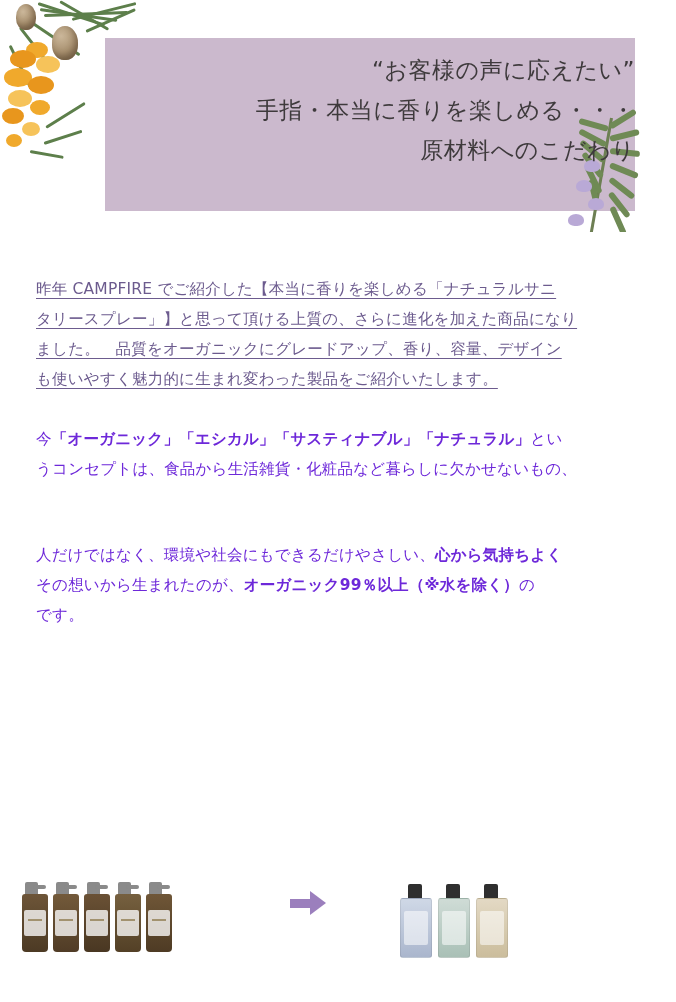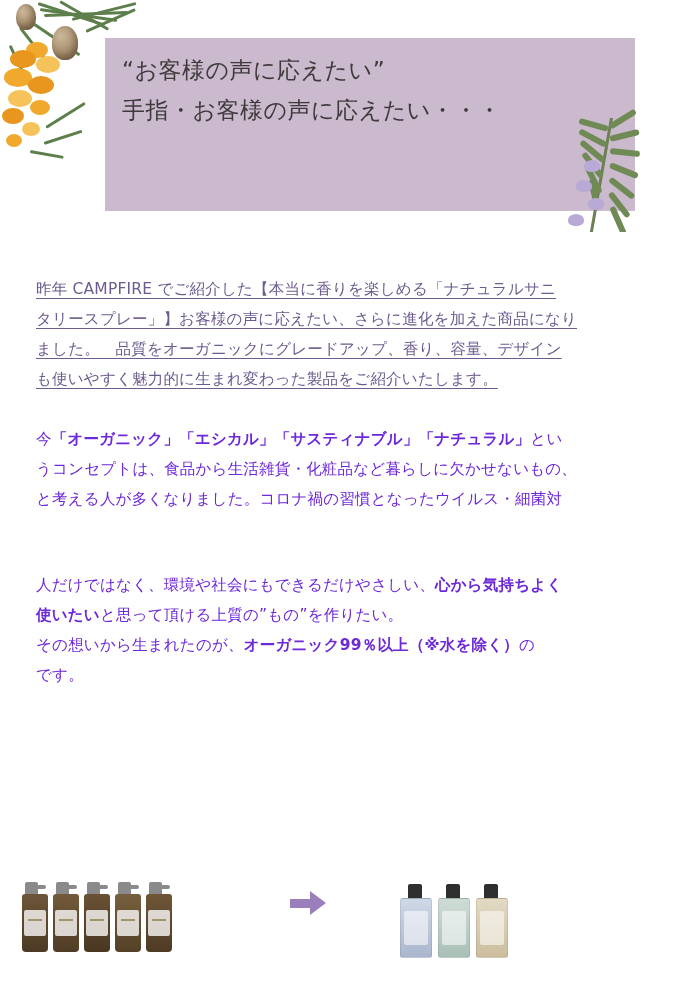--- a/index.html
+++ b/index.html
@@ -29,26 +29,25 @@
     top: 38px;
     width: 530px;
     height: 173px;
     background: #cbb9cd;
   }
   .hero-text {
     position: absolute;
     left: 105px;
     top: 50px;
     width: 530px;
-    text-align: left;
+    text-align: right;
     color: #3e3a3c;
     font-size: 23px;
     line-height: 40px;
     letter-spacing: 0.5px;
-    padding-left: 17px;
   }
   .hero-text div { white-space: nowrap; }
 
   
   .bot { position: absolute; }
 
   
   .pine-needle {
     position: absolute;
     background: #5d7f4b;
@@ -270,56 +269,53 @@
     <div class="rleaf" style="left:60px;top:72px;transform:rotate(244deg);"></div>
     <div class="rleaf" style="left:58px;top:88px;transform:rotate(256deg);"></div>
     <div class="rbud" style="left:44px;top:42px;"></div>
     <div class="rbud" style="left:36px;top:62px;"></div>
     <div class="rbud" style="left:48px;top:80px;"></div>
     <div class="rbud" style="left:28px;top:96px;"></div>
   </div>
 
   <div class="hero-text">
     <div>“お客様の声に応えたい”</div>
-    <div>手指・お客様の声に応えたい・・・</div>
+    <div>手指・本当に香りを楽しめる・・・</div>
+    <div>原材料へのこだわり</div>
   </div>
 </div>
 
 <div class="content">
 
   <div class="gap-1"></div>
 
   <div class="para p-purple">
     <div class="u"><span>昨年 CAMPFIRE でご紹介した【本当に香りを楽しめる「ナチュラルサニ</span></div>
-    <div class="u"><span>タリースプレー」】お客様の声に応えたい、さらに進化を加えた商品になり</span></div>
+    <div class="u"><span>タリースプレー」】と思って頂ける上質の、さらに進化を加えた商品になり</span></div>
     <div class="u"><span>ました。　品質をオーガニックにグレードアップ、香り、容量、デザイン</span></div>
     <div class="u"><span>も使いやすく魅力的に生まれ変わった製品をご紹介いたします。</span></div>
   </div>
 
   <div class="gap-2"></div>
 
   <div class="para">
     <div>
       <span>今</span><span class="b">「オーガニック」</span><span class="b">「エシカル」</span><span class="b">「サスティナブル」</span><span class="b">「ナチュラル」</span><span>とい</span>
     </div>
     <div>うコンセプトは、食品から生活雑貨・化粧品など暮らしに欠かせないもの、</div>
-    <div>と考える人が多くなりました。コロナ禍の習慣となったウイルス・細菌対</div>
   </div>
 
   <div class="gap-3"></div>
 
 
   <div class="gap-3"></div>
 
   <div class="para">
     <div>
       <span>人だけではなく、環境や社会にもできるだけやさしい、</span><span class="b">心から気持ちよく</span>
-    </div>
-    <div>
-      <span class="b">使いたい</span><span>と思って頂ける上質の”もの”を作りたい。</span>
     </div>
     <div>
       <span>その想いから生まれたのが、</span><span class="b">オーガニック99％以上（※水を除く）</span><span>の</span>
     </div>
     <div>です。</div>
   </div>
 </div>
 
 <div class="products">
 

